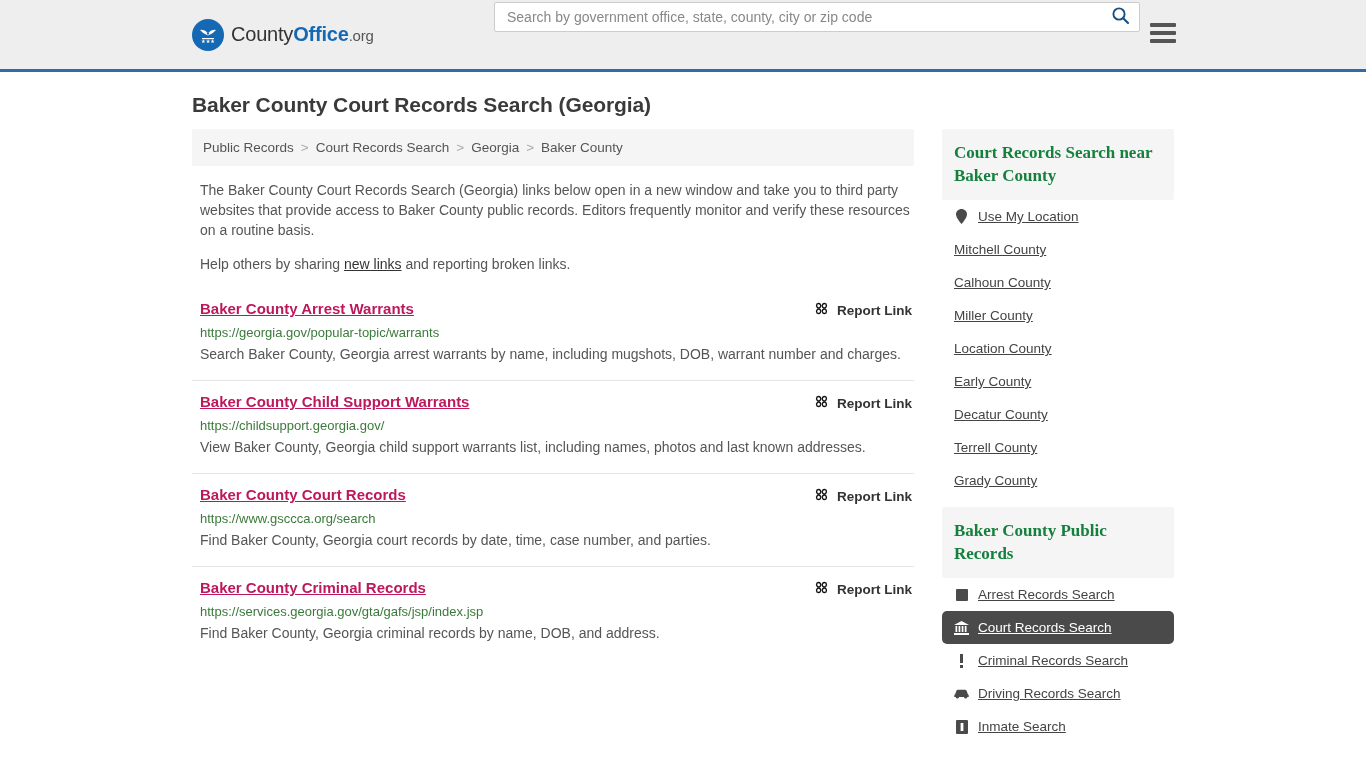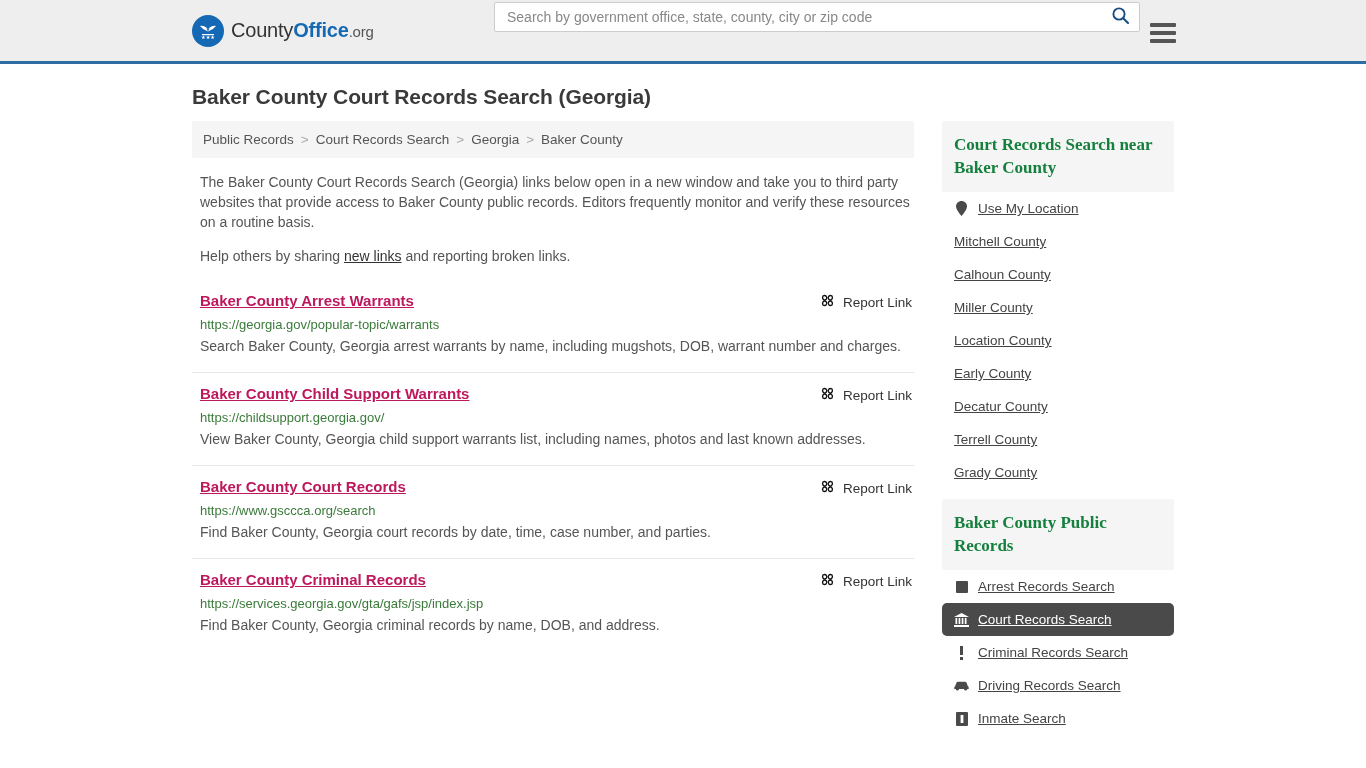--- a/index.html
+++ b/index.html
@@ -7,21 +7,21 @@
     margin: 0; padding: 0;
     width: 1366px; height: 768px;
     overflow: hidden;
     background: #ffffff;
     font-family: "Liberation Sans", sans-serif;
     color: #333333;
   }
 
   
   .site-header {
-    height: 64px;
+    height: 72px;
     background: #eeeeee;
     border-bottom: 3px solid #2e6da4;
     display: flex;
     align-items: center;
     position: relative;
   }
   .logo-wrap {
     display: flex;
     align-items: center;
     margin-left: 192px;
@@ -153,20 +153,21 @@
     text-decoration: underline;
     cursor: pointer;
   }
   .report-link {
     display: flex; align-items: center; gap: 8px;
     font-size: 13.5px;
     color: #333333;
     cursor: pointer;
     white-space: nowrap;
     padding-top: 1px;
+    font-weight: bold;
   }
   .result-url {
     font-size: 13px;
     color: #3a7a3a;
     margin-top: 6px;
     word-break: break-all;
   }
   .result-desc {
     font-size: 14px;
     line-height: 23px;

